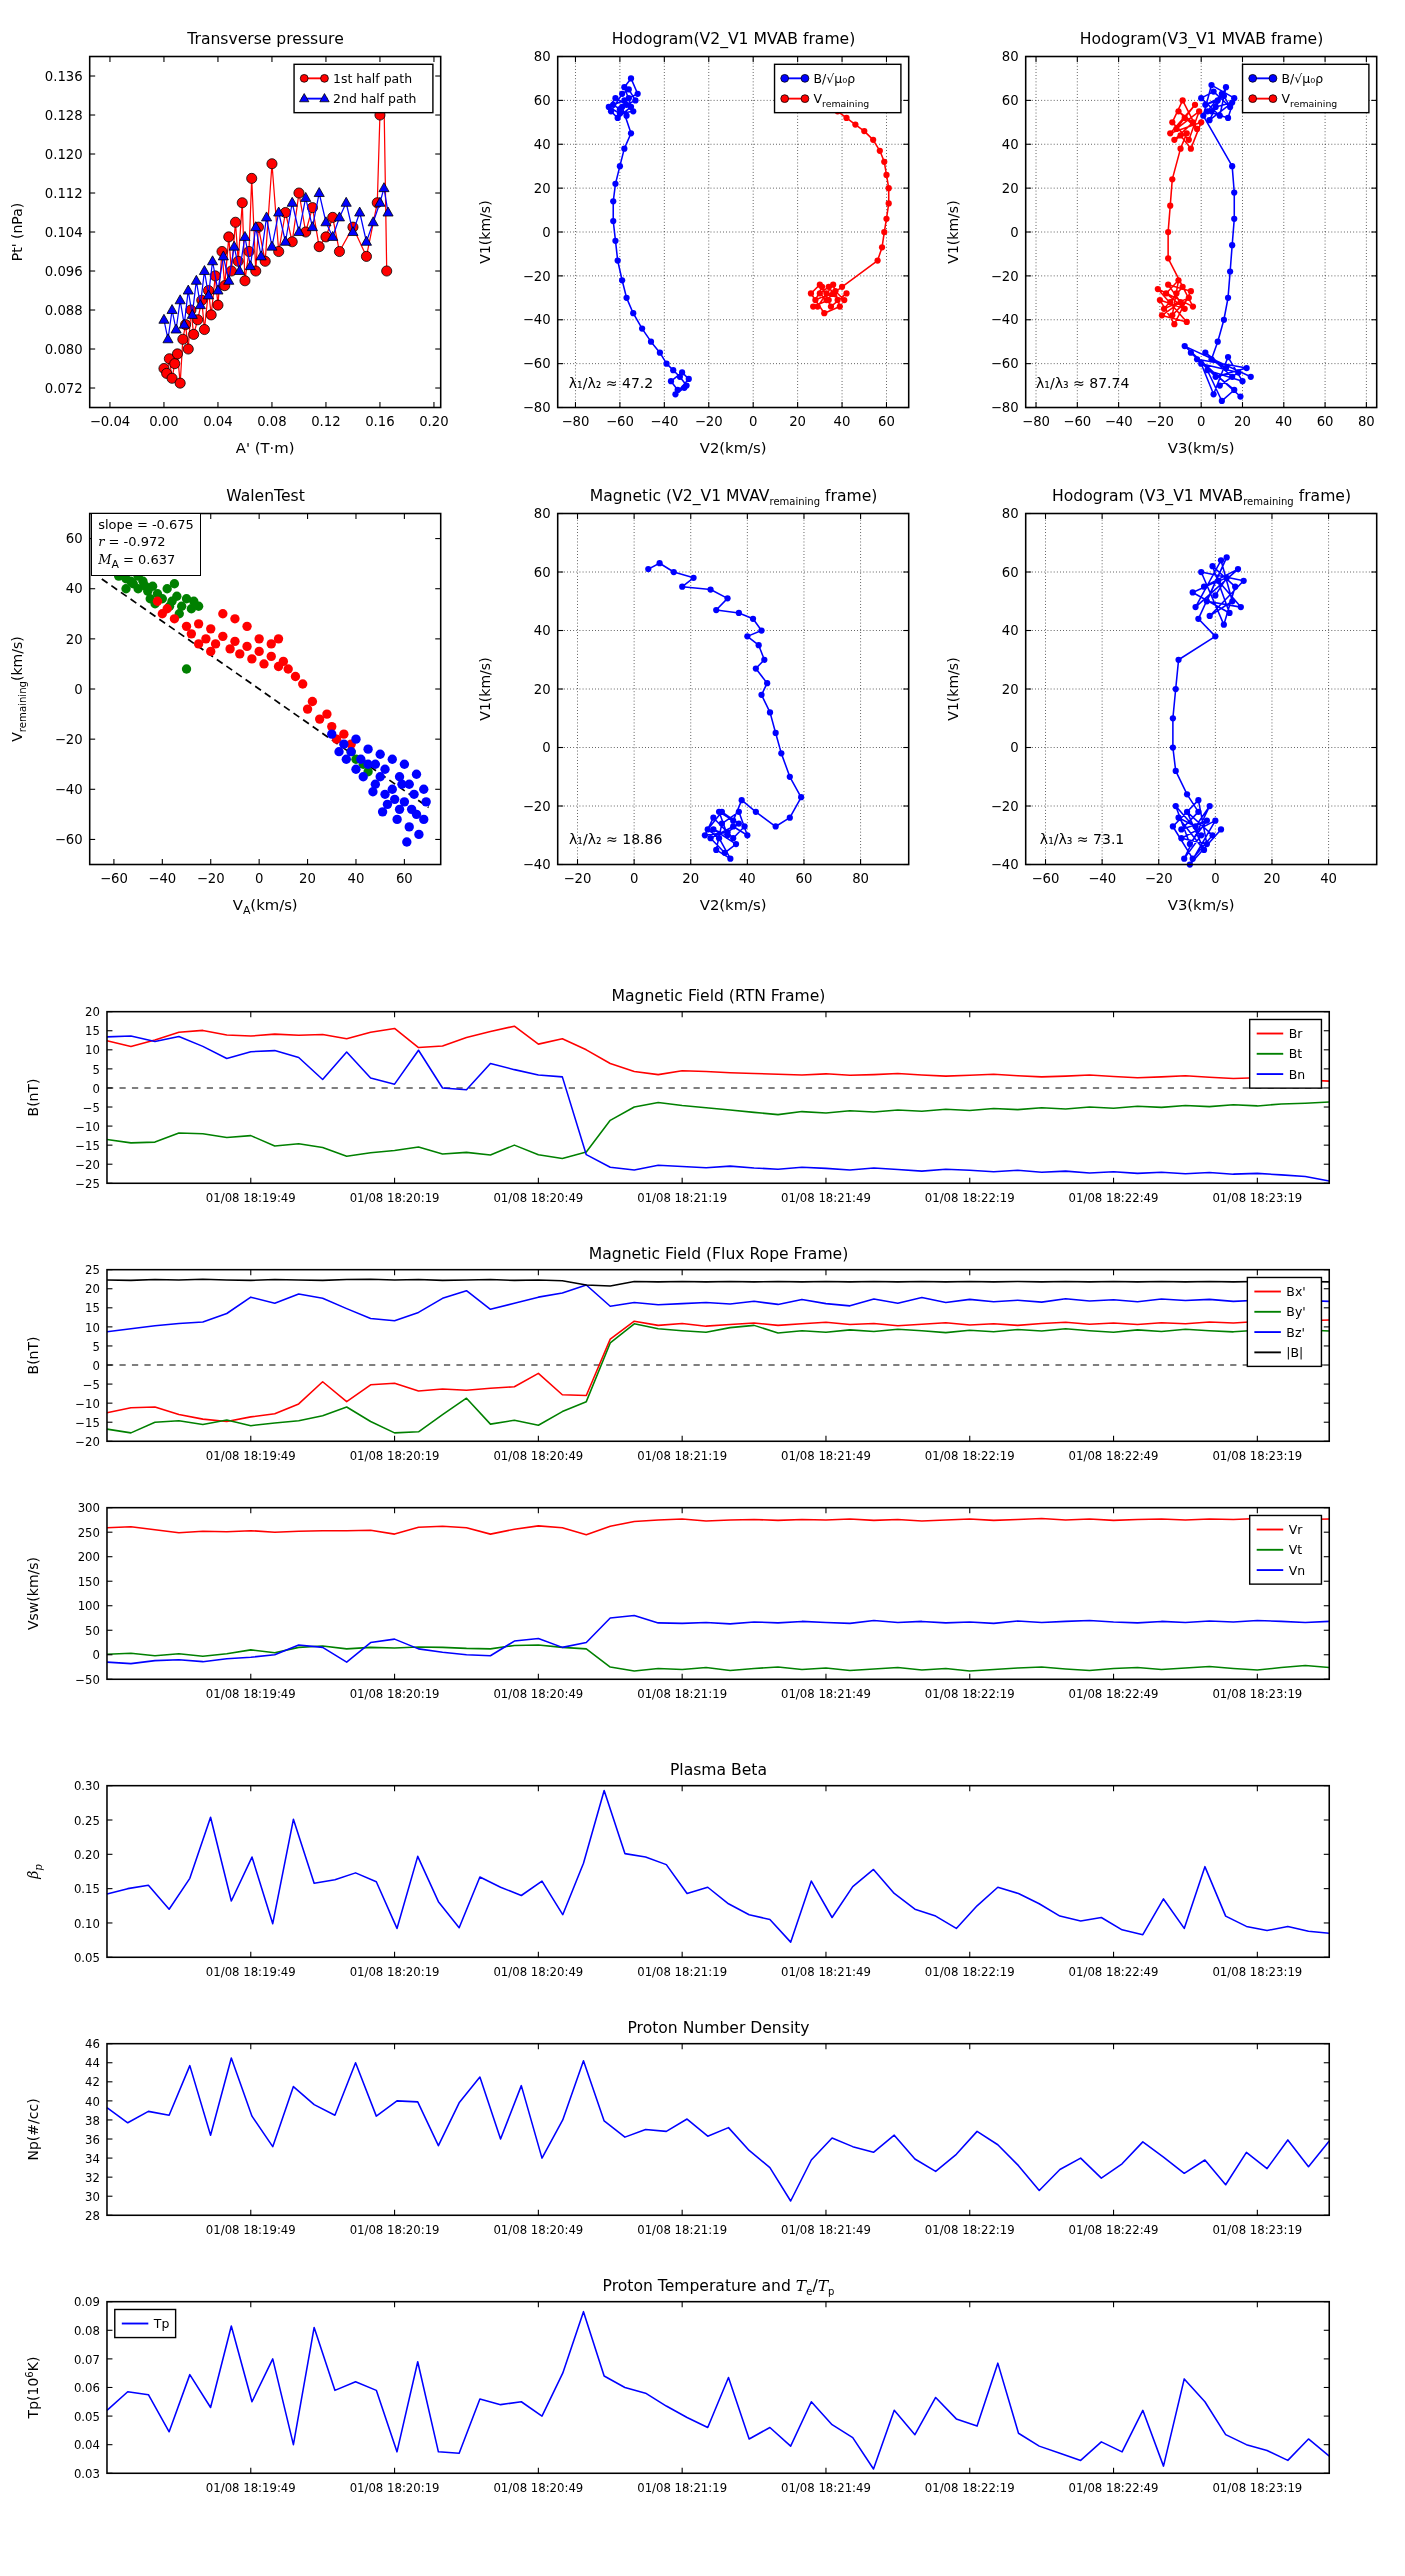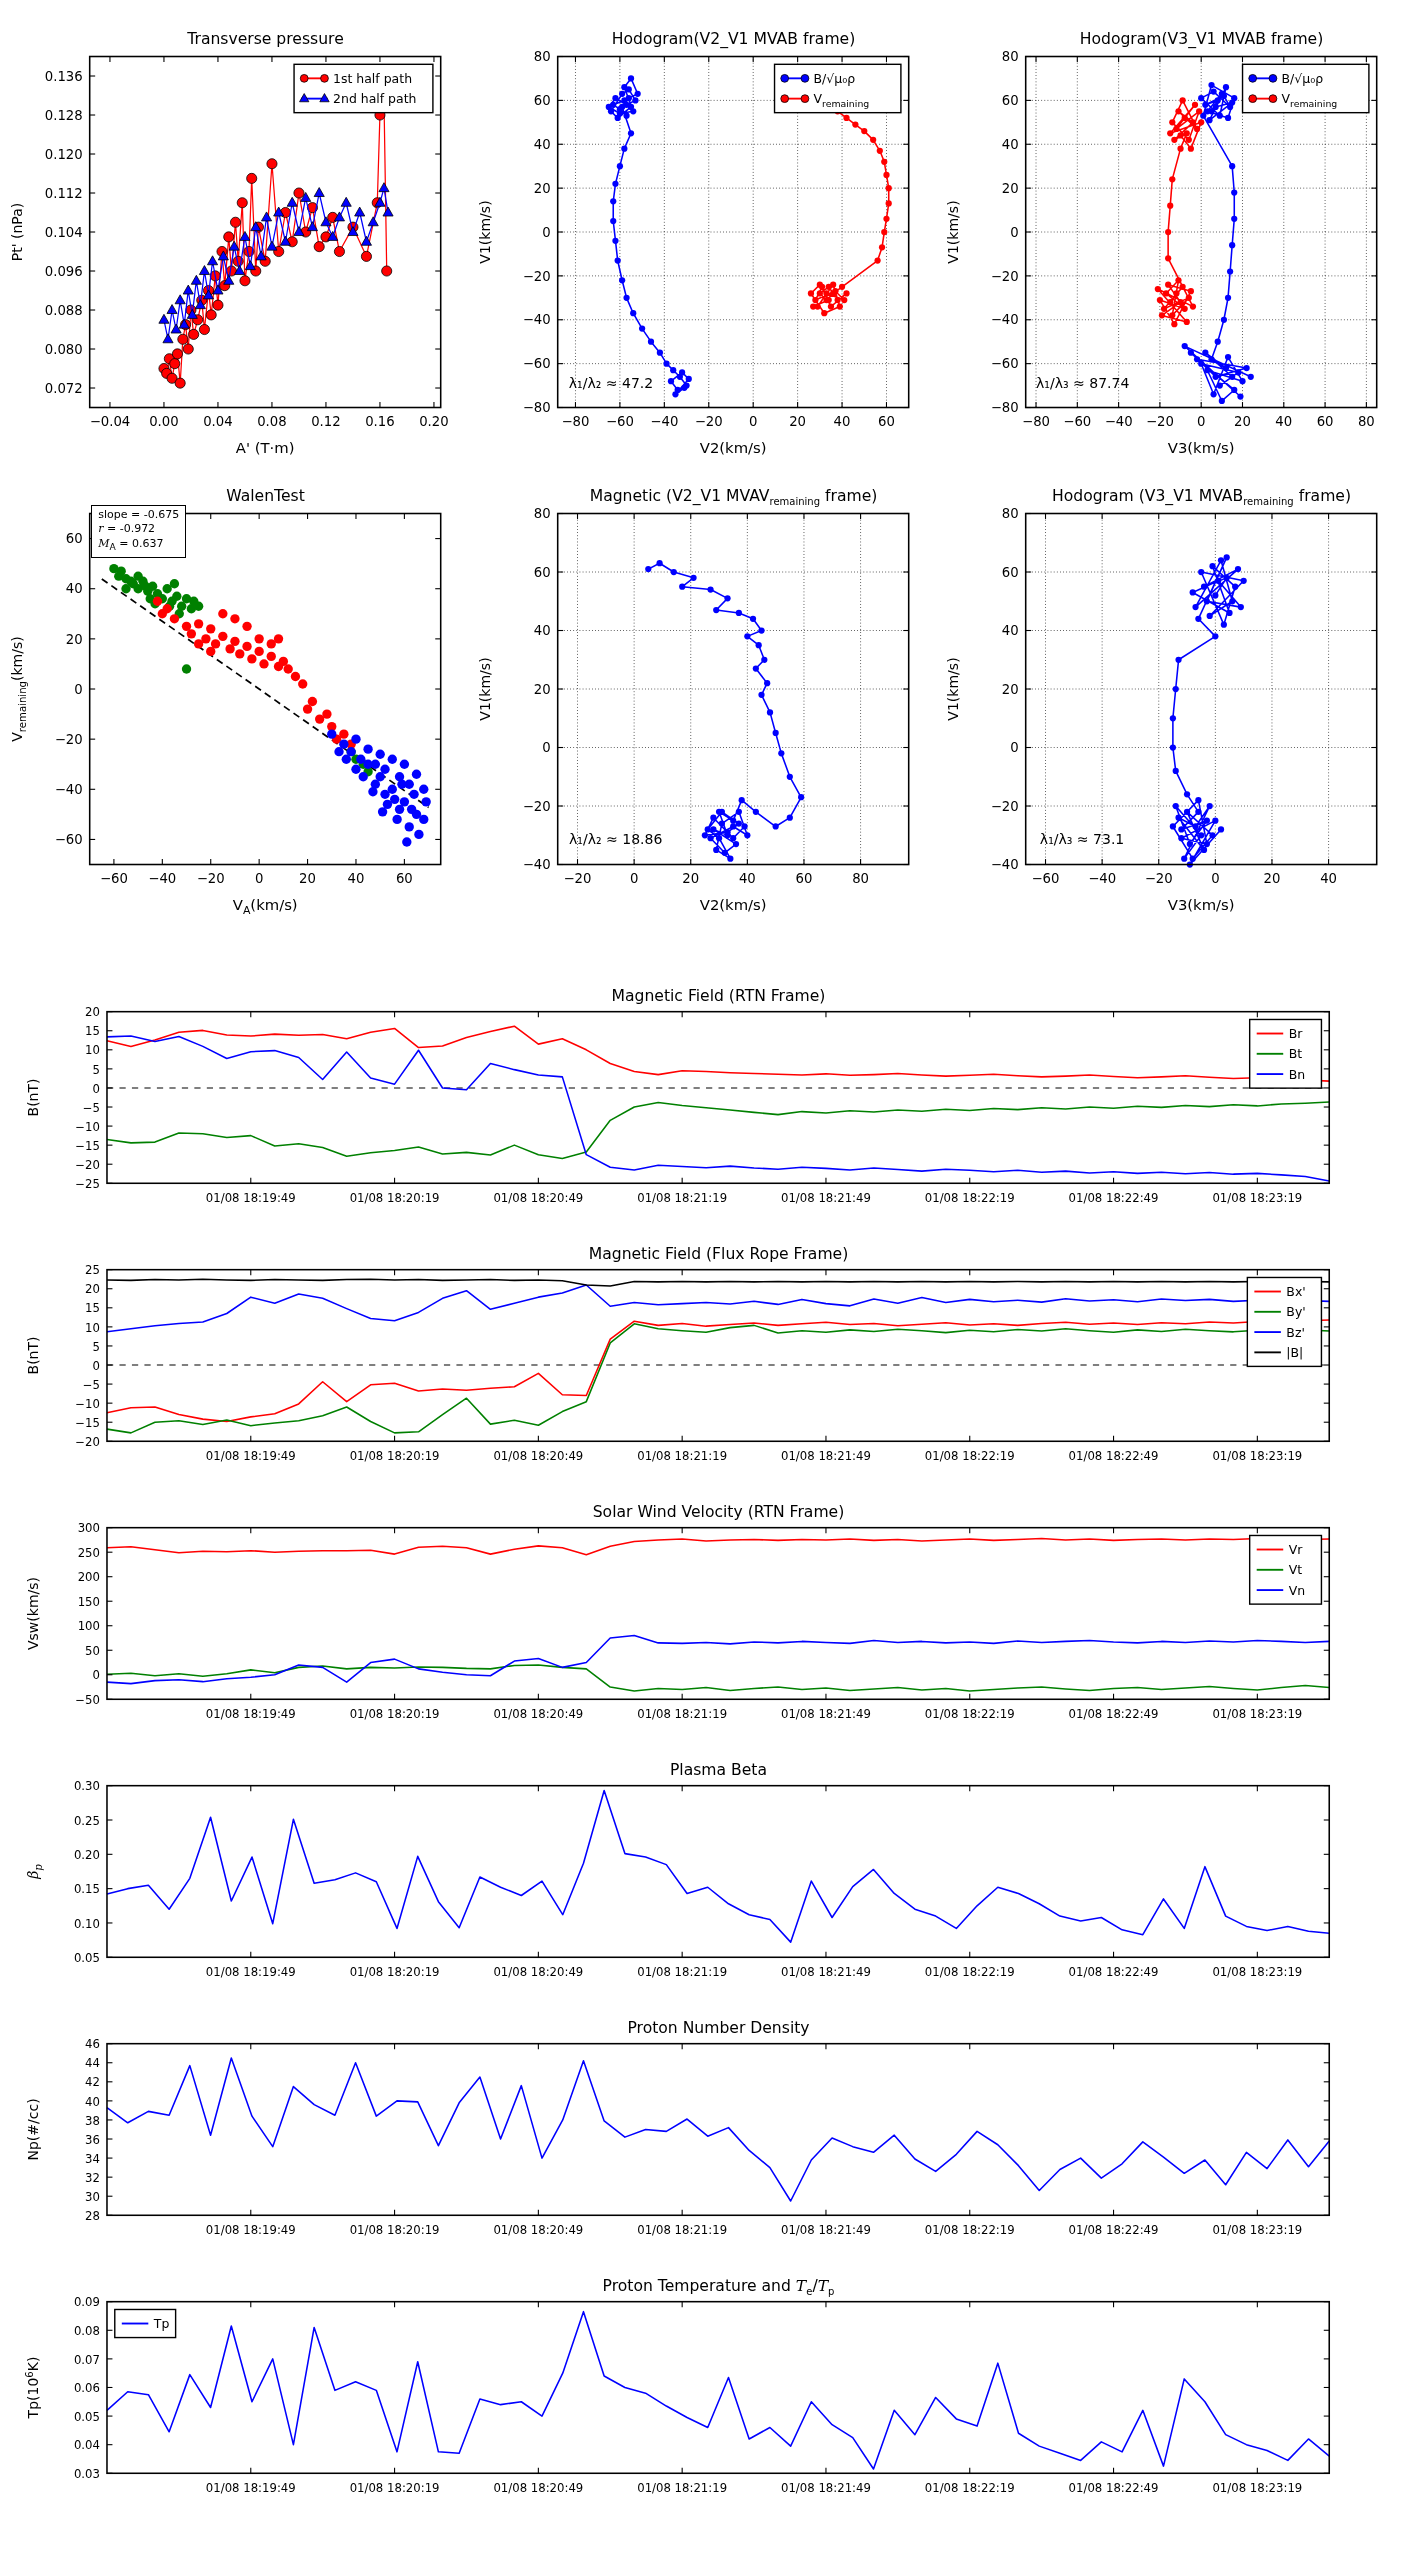--- a/index.html
+++ b/index.html
@@ -7,22 +7,22 @@
        font-family:"DejaVu Sans","Liberation Sans",sans-serif;}
   .grid-top{display:grid;grid-template-columns:repeat(3,468px);margin-top:14px;}
   .panel{position:relative;height:457px;}
   .sq-t{margin:15.6px 0 1.6px 90px;width:351px;text-align:center;font-size:15.6px;height:19px;white-space:nowrap;}
   .sq-t sub, .ts-t sub{font-size:10px;}
   svg{display:block;}
   .ts-wrap{margin-top:59px;}
   .ts-panel{position:relative;height:258px;margin-left:16px;}
   .ts-t{margin:0 0 0 91px;width:1223px;text-align:center;font-size:15.6px;height:20px;white-space:nowrap;}
   .ts-t i, .walen-box i{font-family:"DejaVu Serif","Liberation Serif",serif;}
-  .walen-box{position:absolute;left:91px;top:34px;background:#fff;border:1.6px solid #000;
-             padding:1.6px 6.2px 3.1px 6.2px;font-size:11px;line-height:1.35;z-index:2;}
+  .walen-box{position:absolute;left:91px;top:42px;background:#fff;border:1.6px solid #000;
+             padding:1.6px 6.2px 3.1px 6.2px;font-size:13px;line-height:1.35;z-index:2;}
 </style>
 </head>
 <body>
 
 <div class="grid-top">
   <div class="panel">
     <div class="sq-t">Transverse pressure</div>
     <svg width="468" height="435" viewBox="0 0 600 557">
         <g font-family="&quot;DejaVu Sans&quot;,&quot;Liberation Sans&quot;,sans-serif" fill="#000">
           <g>
@@ -1149,21 +1149,20 @@
             <text x="1628" y="66" font-size="16">By'</text>
             <line x1="1587" x2="1621" y1="86" y2="86" stroke="#0000ff" stroke-width="2.4"></line>
             <text x="1628" y="92" font-size="16">Bz'</text>
             <line x1="1587" x2="1621" y1="112" y2="112" stroke="#000000" stroke-width="2.4"></line>
             <text x="1628" y="118" font-size="16">|B|</text>
           </g>
         </g>
       </svg>
   </div>
   <div class="ts-panel">
-    <div class="ts-t">Solar Wind Velocity (RTN Frame)</div>
     <svg width="1405" height="234" viewBox="0 0 1800 300">
         <g font-family="&quot;DejaVu Sans&quot;,&quot;Liberation Sans&quot;,sans-serif" fill="#000">
           <g>
             <polyline points="116.0,31.8 146.7,30.5 177.5,34.3 208.2,38.1 238.9,36.2 269.6,36.8 300.4,35.5 331.1,37.4 361.8,36.2 392.5,35.5 423.3,35.5 454.0,34.9 484.7,39.9 515.4,31.1 546.2,29.9 576.9,31.8 607.6,39.9 638.3,33.7 669.1,29.3 699.8,31.8 730.5,40.6 761.2,29.9 792.0,23.6 822.7,21.7 853.4,20.5 884.1,23.0 914.9,21.7 945.6,21.1 976.3,22.3 1007.0,21.1 1037.8,21.7 1068.5,20.5 1099.2,22.3 1129.9,21.1 1160.7,23.0 1191.4,21.7 1222.1,20.5 1252.8,22.3 1283.6,21.1 1314.3,19.8 1345.0,21.7 1375.7,20.5 1406.5,22.3 1437.2,21.1 1467.9,20.5 1498.6,21.7 1529.4,20.5 1560.1,21.1 1590.8,19.8 1621.5,20.5 1652.3,21.1 1683.0,20.5" fill="none" stroke="#ff0000" stroke-width="2" stroke-dasharray="none" stroke-linejoin="round" stroke-linecap="butt"></polyline>
           </g>
           <g>
             <polyline points="116.0,193.9 146.7,192.7 177.5,195.8 208.2,193.3 238.9,196.5 269.6,193.3 300.4,188.3 331.1,192.1 361.8,185.1 392.5,183.3 423.3,187.0 454.0,185.1 484.7,185.8 515.4,184.5 546.2,185.1 576.9,186.4 607.6,187.0 638.3,182.6 669.1,182.0 699.8,185.1 730.5,187.0 761.2,210.3 792.0,215.3 822.7,212.2 853.4,213.4 884.1,210.9 914.9,214.7 945.6,212.2 976.3,210.3 1007.0,213.4 1037.8,211.5 1068.5,214.7 1099.2,212.8 1129.9,210.9 1160.7,214.1 1191.4,212.2 1222.1,215.3 1252.8,213.4 1283.6,211.5 1314.3,210.3 1345.0,212.8 1375.7,214.7 1406.5,212.2 1437.2,210.9 1467.9,213.4 1498.6,211.5 1529.4,209.7 1560.1,212.2 1590.8,214.1 1621.5,210.9 1652.3,208.4 1683.0,210.9" fill="none" stroke="#008000" stroke-width="2" stroke-dasharray="none" stroke-linejoin="round" stroke-linecap="butt"></polyline>
           </g>
           <g>
             <polyline points="116.0,204.0 146.7,205.9 177.5,202.1 208.2,200.9 238.9,203.4 269.6,199.6 300.4,197.7 331.1,194.6 361.8,182.0 392.5,185.1 423.3,204.0 454.0,178.9 484.7,174.5 515.4,187.0 546.2,191.4 576.9,194.6 607.6,195.8 638.3,177.0 669.1,173.8 699.8,185.1 730.5,178.9 761.2,147.4 792.0,144.3 822.7,153.7 853.4,154.3 884.1,153.1 914.9,155.0 945.6,152.5 976.3,153.7 1007.0,151.8 1037.8,153.1 1068.5,154.3 1099.2,150.6 1129.9,153.1 1160.7,151.8 1191.4,153.7 1222.1,152.5 1252.8,154.3 1283.6,151.2 1314.3,153.1 1345.0,151.8 1375.7,150.6 1406.5,152.5 1437.2,153.7 1467.9,151.8 1498.6,153.1 1529.4,151.2 1560.1,152.5 1590.8,150.6 1621.5,151.8 1652.3,153.1 1683.0,151.8" fill="none" stroke="#0000ff" stroke-width="2" stroke-dasharray="none" stroke-linejoin="round" stroke-linecap="butt"></polyline>

